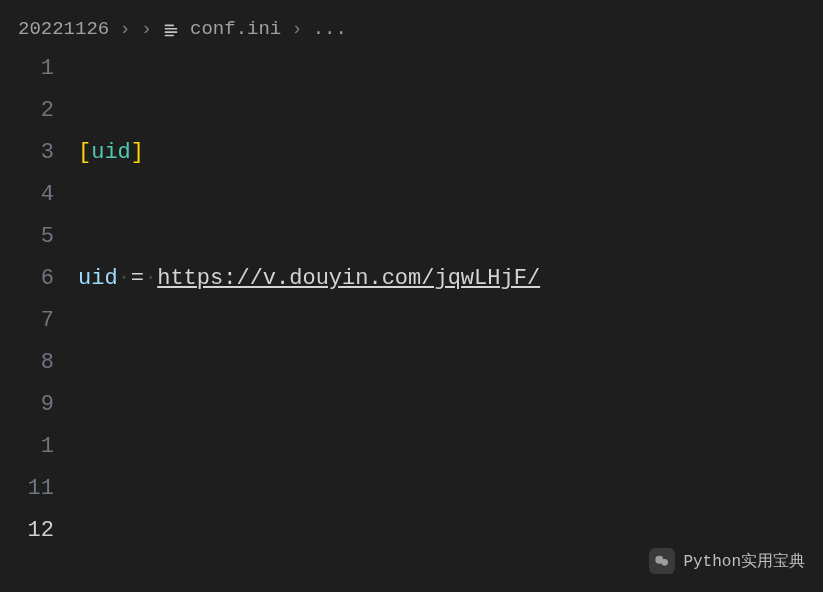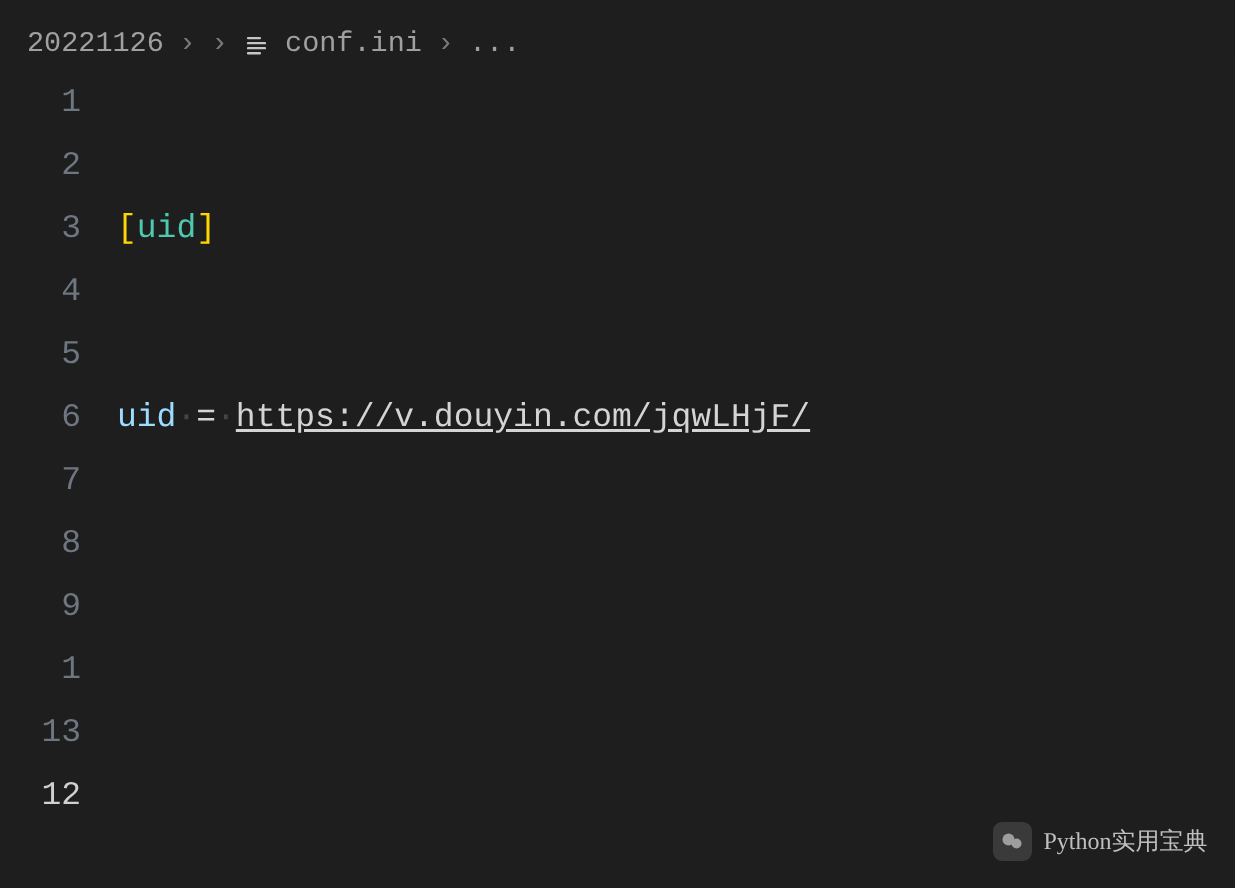--- a/index.html
+++ b/index.html
@@ -70,21 +70,21 @@
   .op       { color: #d4d4d4; }
   .url      { color: #d4d4d4; text-decoration: underline; text-decoration-color: #d4d4d4; }
   .watermark {
     position: absolute;
     right: 18px;
     bottom: 18px;
     display: flex;
     align-items: center;
     gap: 8px;
     color: #bfbfbf;
-    font-family: Liberation Serif, serif;
+    font-family: Liberation Mono, monospace;
     font-size: 16px;
   }
   .watermark .wm-icon {
     width: 26px;
     height: 26px;
     border-radius: 6px;
     background: #3a3a3a;
     display: flex;
     align-items: center;
     justify-content: center;
@@ -113,21 +113,21 @@
     <div class="ln">1</div>
     <div class="ln">2</div>
     <div class="ln">3</div>
     <div class="ln">4</div>
     <div class="ln">5</div>
     <div class="ln">6</div>
     <div class="ln">7</div>
     <div class="ln">8</div>
     <div class="ln">9</div>
     <div class="ln">1</div>
-    <div class="ln">13</div>
+    <div class="ln">11</div>
     <div class="ln active">12</div>
   </div>
 
   <div class="code">
     <div class="line"><span class="bracket-y">[</span><span class="section">uid</span><span class="bracket-y">]</span></div>
     <div class="line"><span class="key">uid</span><span class="dot">·</span><span class="op">=</span><span class="dot">·</span><span class="url">https://v.douyin.com/jqwLHjF/</span></div>
     <div class="line"></div>
     
     
     

